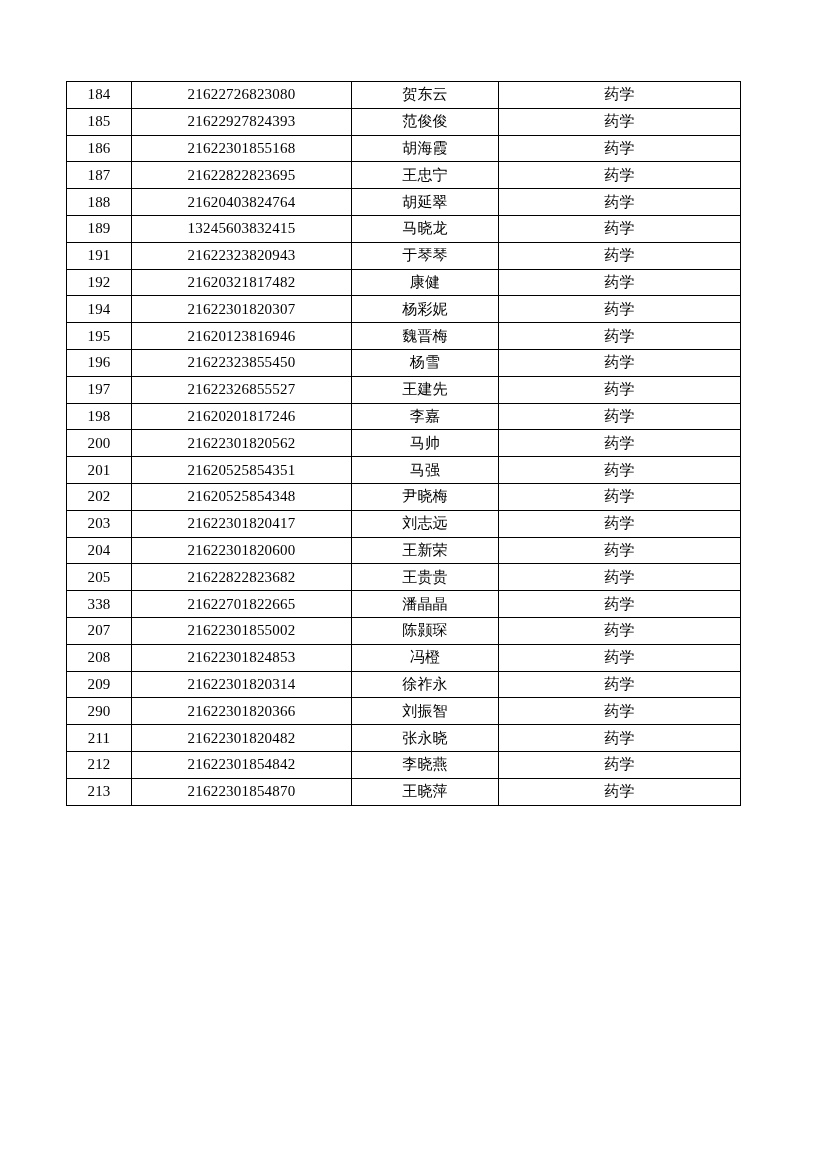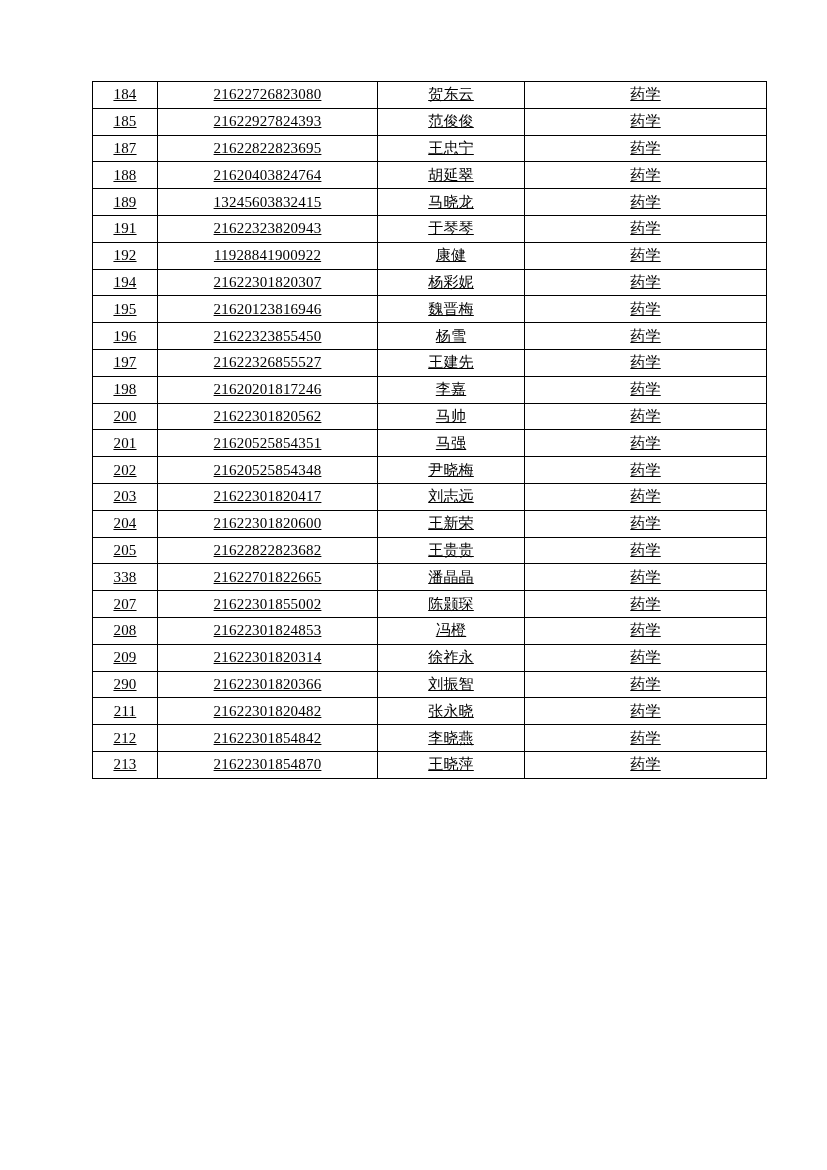--- a/index.html
+++ b/index.html
@@ -17,26 +17,25 @@
   .page {
     position: absolute;
     left: 0;
     top: 0;
     width: 827px;
     height: 1170px;
     background: #ffffff;
   }
   table.roster {
     position: absolute;
-    left: 92px;
+    left: 66px;
     top: 81px;
     width: 674px;
     border-collapse: collapse;
     table-layout: fixed;
-    text-decoration: underline;
   }
   table.roster td {
     border: 1px solid #000000;
     height: 25.8px;
     padding: 0;
     text-align: center;
     vertical-align: middle;
     font-size: 15px;
     line-height: 1;
     overflow: hidden;
@@ -67,20 +66,26 @@
         <td>贺东云</td>
         <td>药学</td>
       </tr>
         <tr>
         <td>185</td>
         <td>21622927824393</td>
         <td>范俊俊</td>
         <td>药学</td>
       </tr>
         <tr>
+        <td>186</td>
+        <td>21622301855168</td>
+        <td>胡海霞</td>
+        <td>药学</td>
+      </tr>
+        <tr>
         <td>187</td>
         <td>21622822823695</td>
         <td>王忠宁</td>
         <td>药学</td>
       </tr>
         <tr>
         <td>188</td>
         <td>21620403824764</td>
         <td>胡延翠</td>
         <td>药学</td>
@@ -92,21 +97,21 @@
         <td>药学</td>
       </tr>
         <tr>
         <td>191</td>
         <td>21622323820943</td>
         <td>于琴琴</td>
         <td>药学</td>
       </tr>
         <tr>
         <td>192</td>
-        <td>11928841900922</td>
+        <td>21620321817482</td>
         <td>康健</td>
         <td>药学</td>
       </tr>
         <tr>
         <td>194</td>
         <td>21622301820307</td>
         <td>杨彩妮</td>
         <td>药学</td>
       </tr>
         <tr>

